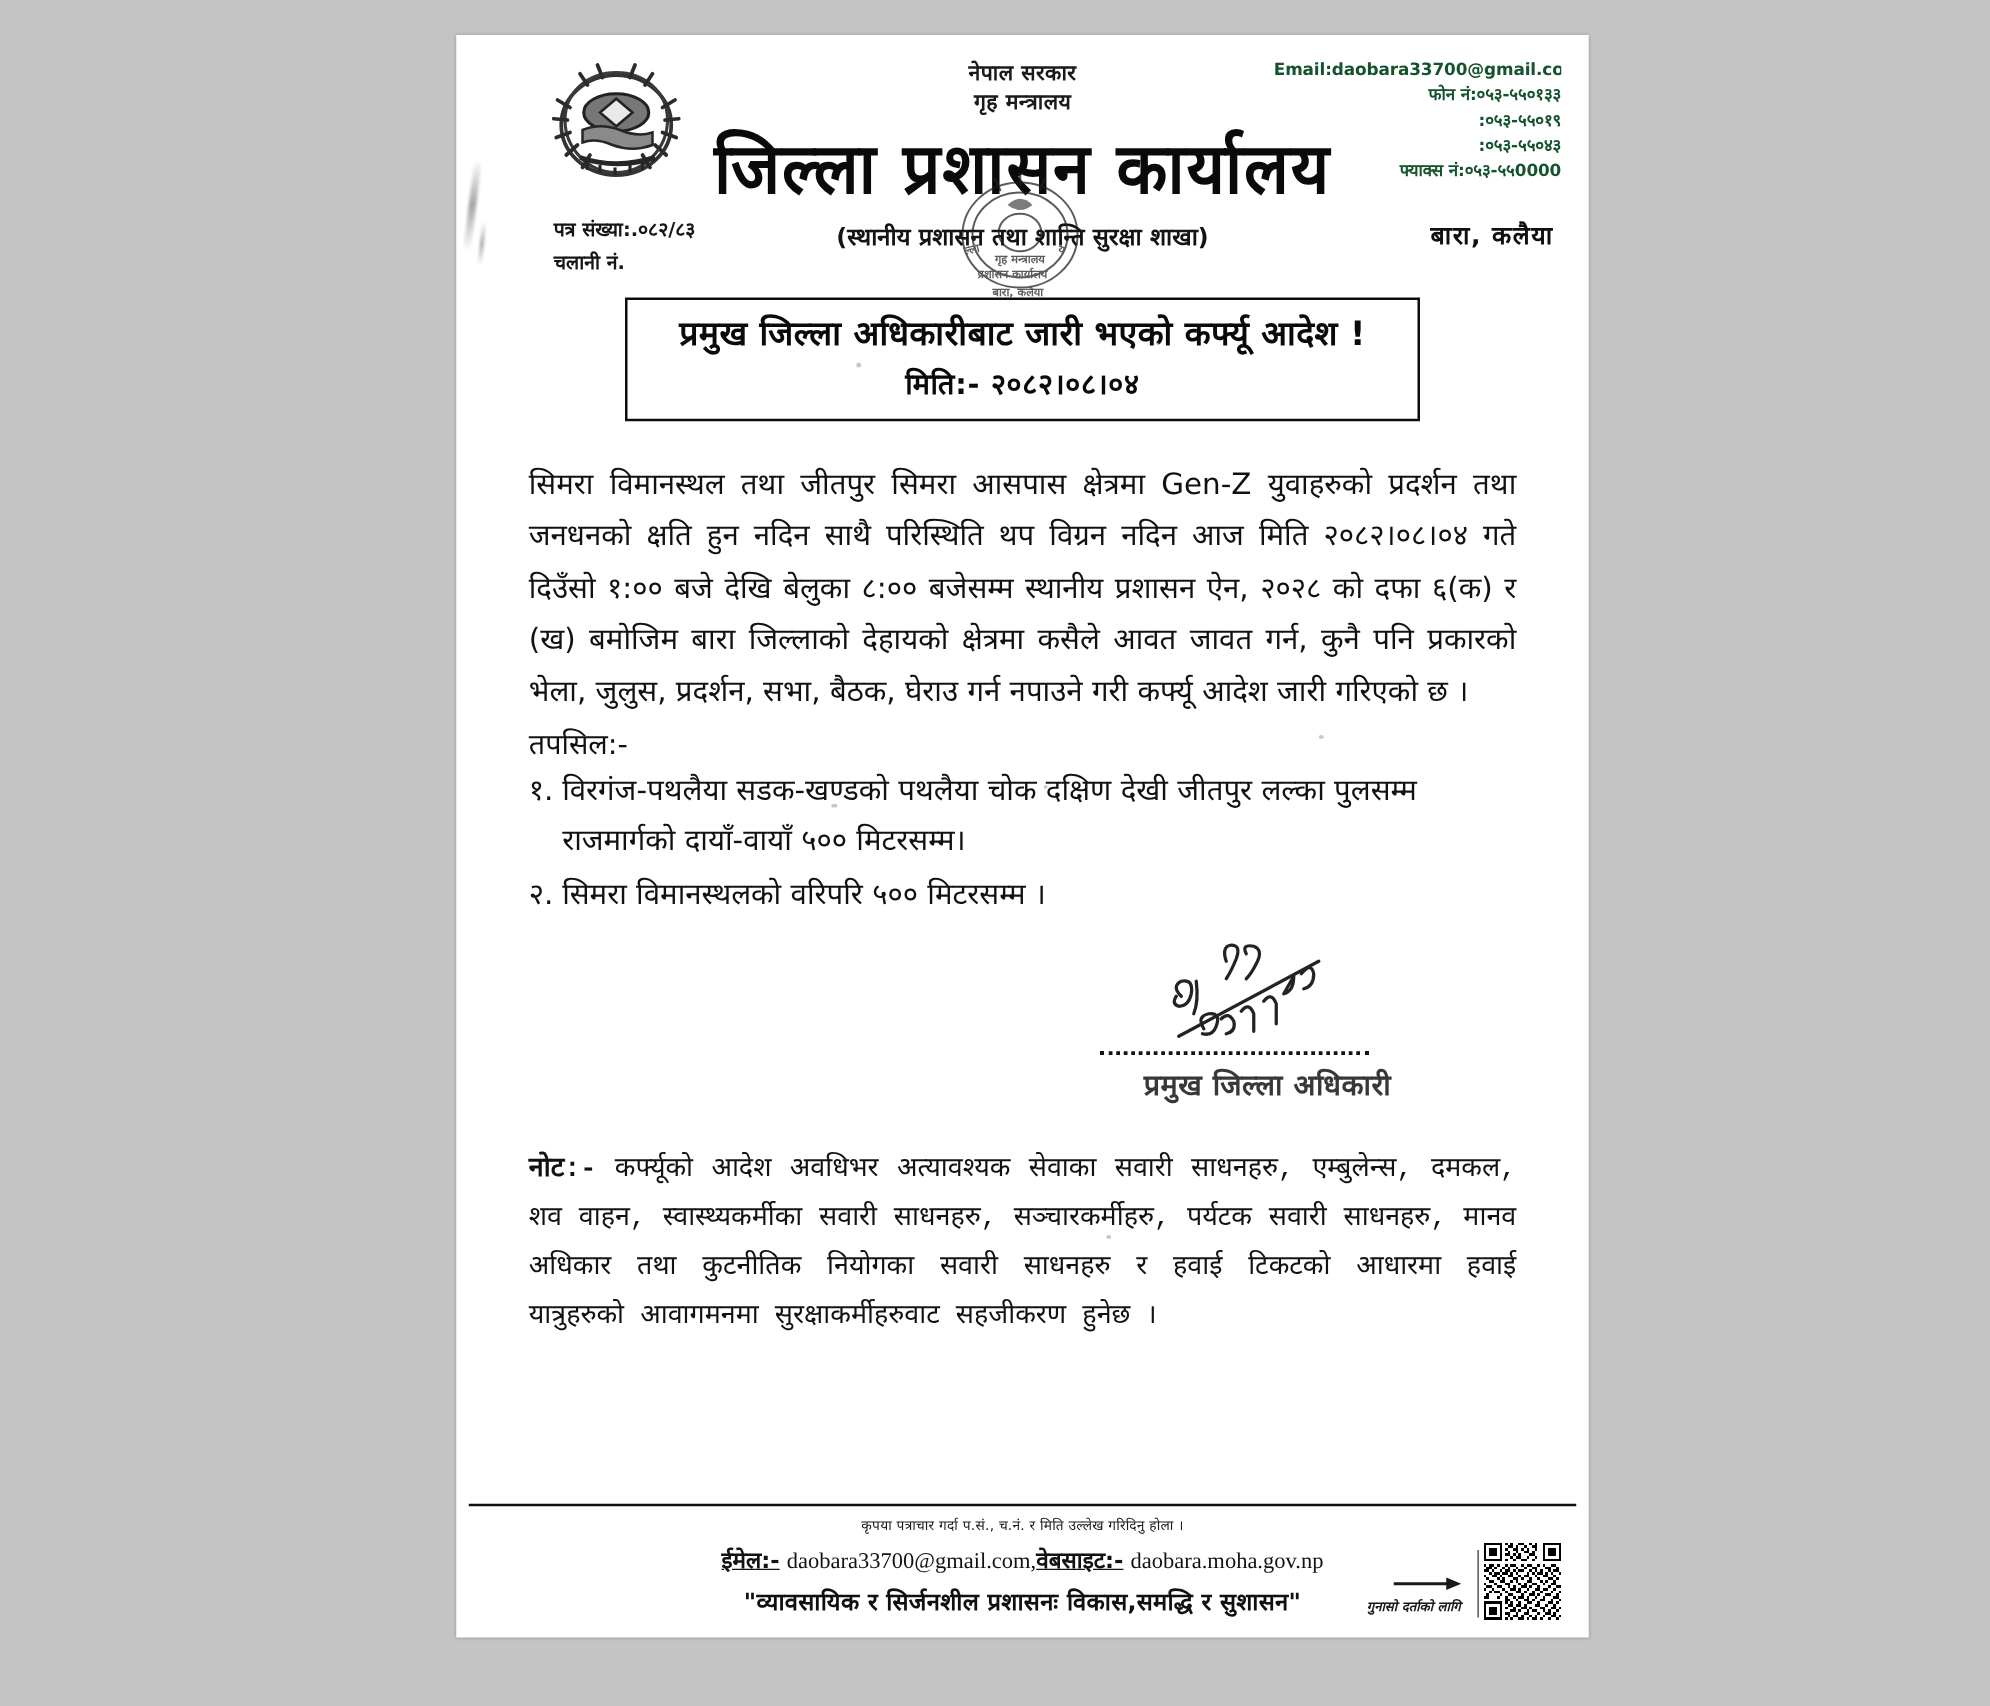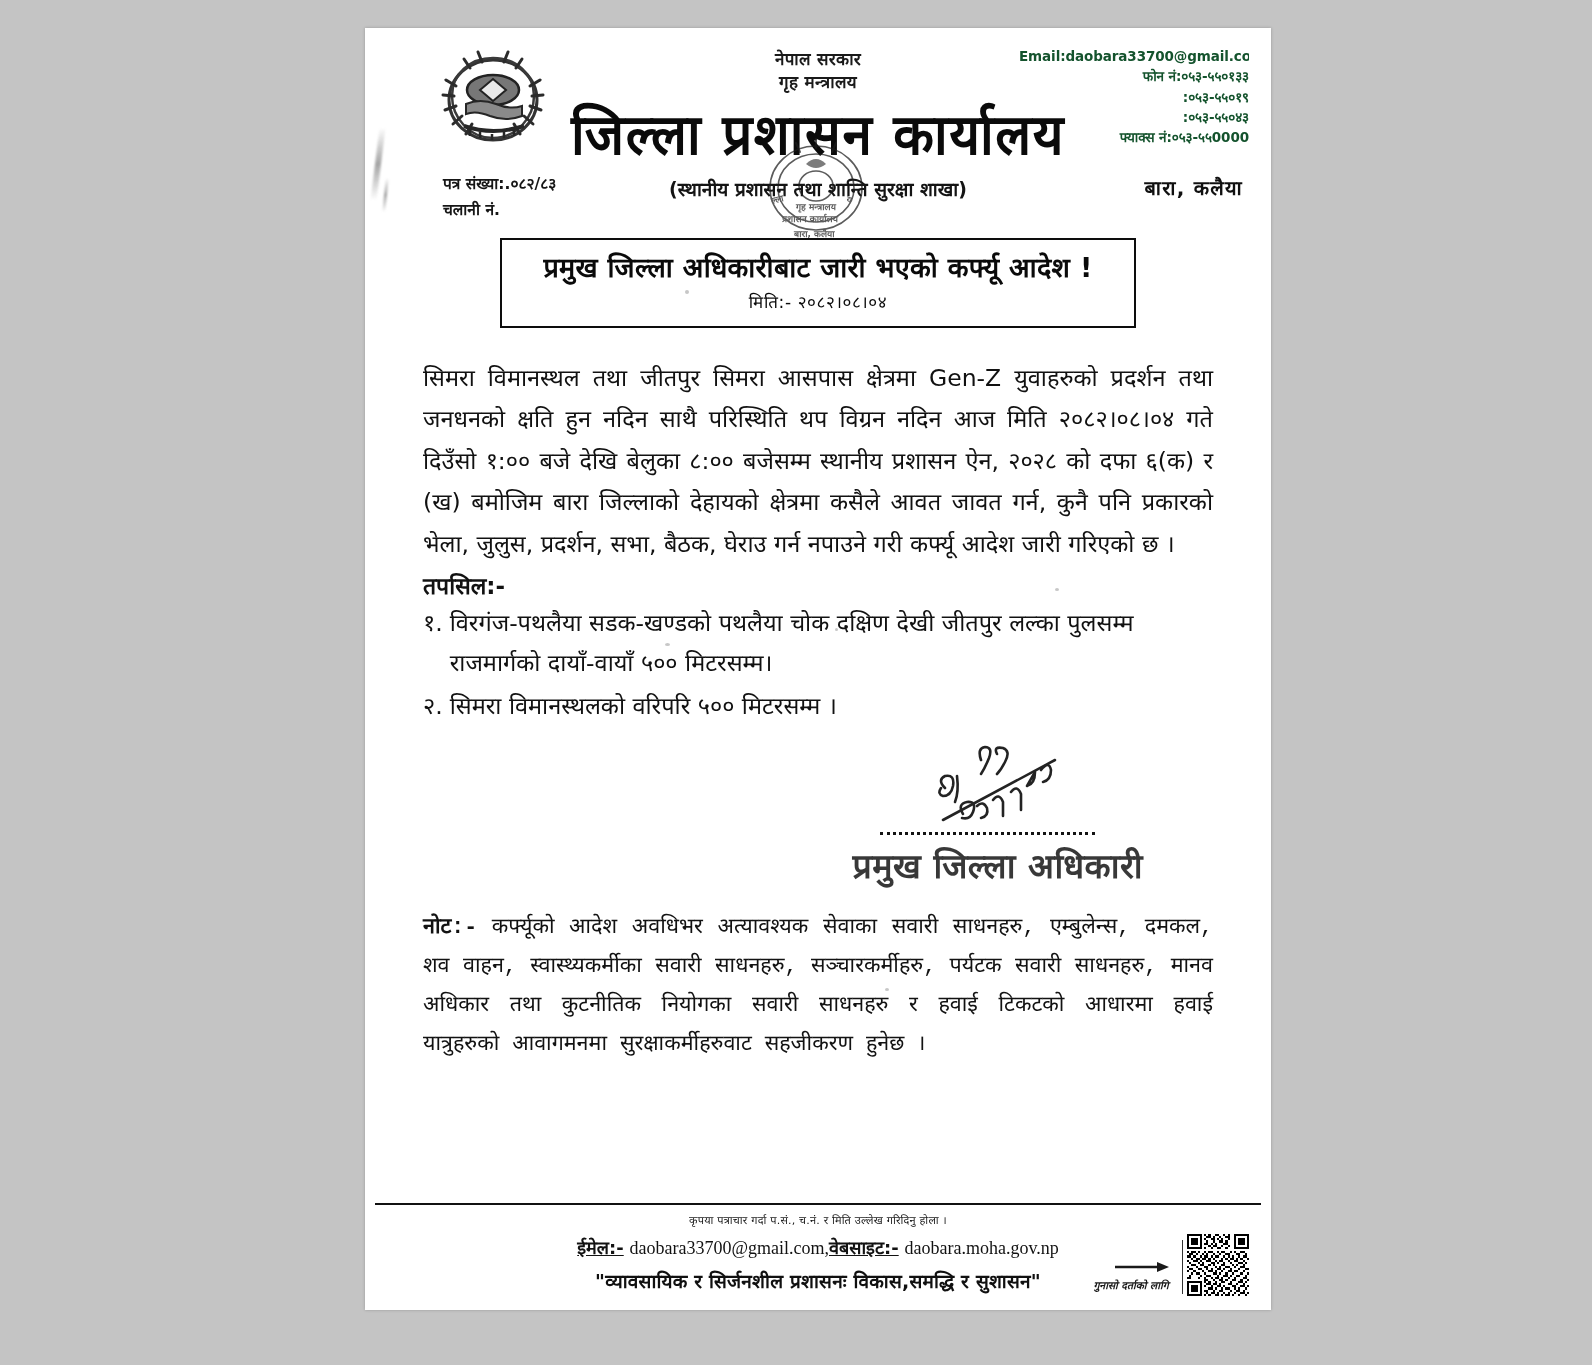--- a/index.html
+++ b/index.html
@@ -162,22 +162,22 @@
   }
   .title-main {
     font-size: 27px;
     font-weight: 700;
     letter-spacing: 0.3px;
     color: #0a0a0a;
     line-height: 1.3;
   }
   .title-date {
     margin-top: 5px;
-    font-size: 17px;
-    font-weight: 400;
+    font-size: 23px;
+    font-weight: 700;
     color: #0a0a0a;
     letter-spacing: 0.6px;
   }
 
   
   .body-area {
     padding: 30px 58px 0 58px;
   }
 
   .para {
@@ -185,21 +185,21 @@
     line-height: 1.76;
     text-align: justify;
     text-align-last: left;
     color: #111;
     font-weight: 500;
   }
 
   .tapsil-label {
     margin-top: 4px;
     font-size: 23px;
-    font-weight: 700;
+    font-weight: 400;
     color: #111;
   }
 
   .ol-list {
     margin: 2px 0 0 0;
     padding: 0;
     list-style: none;
   }
   .ol-item {
     display: flex;
@@ -233,23 +233,23 @@
   }
   .sig-dots {
     position: absolute;
     right: 118px;
     top: 92px;
     width: 215px;
     border-bottom: 3.5px dotted #131313;
   }
   .sig-title {
     position: absolute;
-    right: 70px;
+    right: 100px;
     top: 102px;
-    font-size: 34px;
+    font-size: 23px;
     font-weight: 600;
     color: #1d1d1d;
     letter-spacing: 0.4px;
     opacity: 0.88;
   }
 
   
   .note-area {
     padding: 18px 58px 0 58px;
     font-family: Liberation Mono, monospace;

